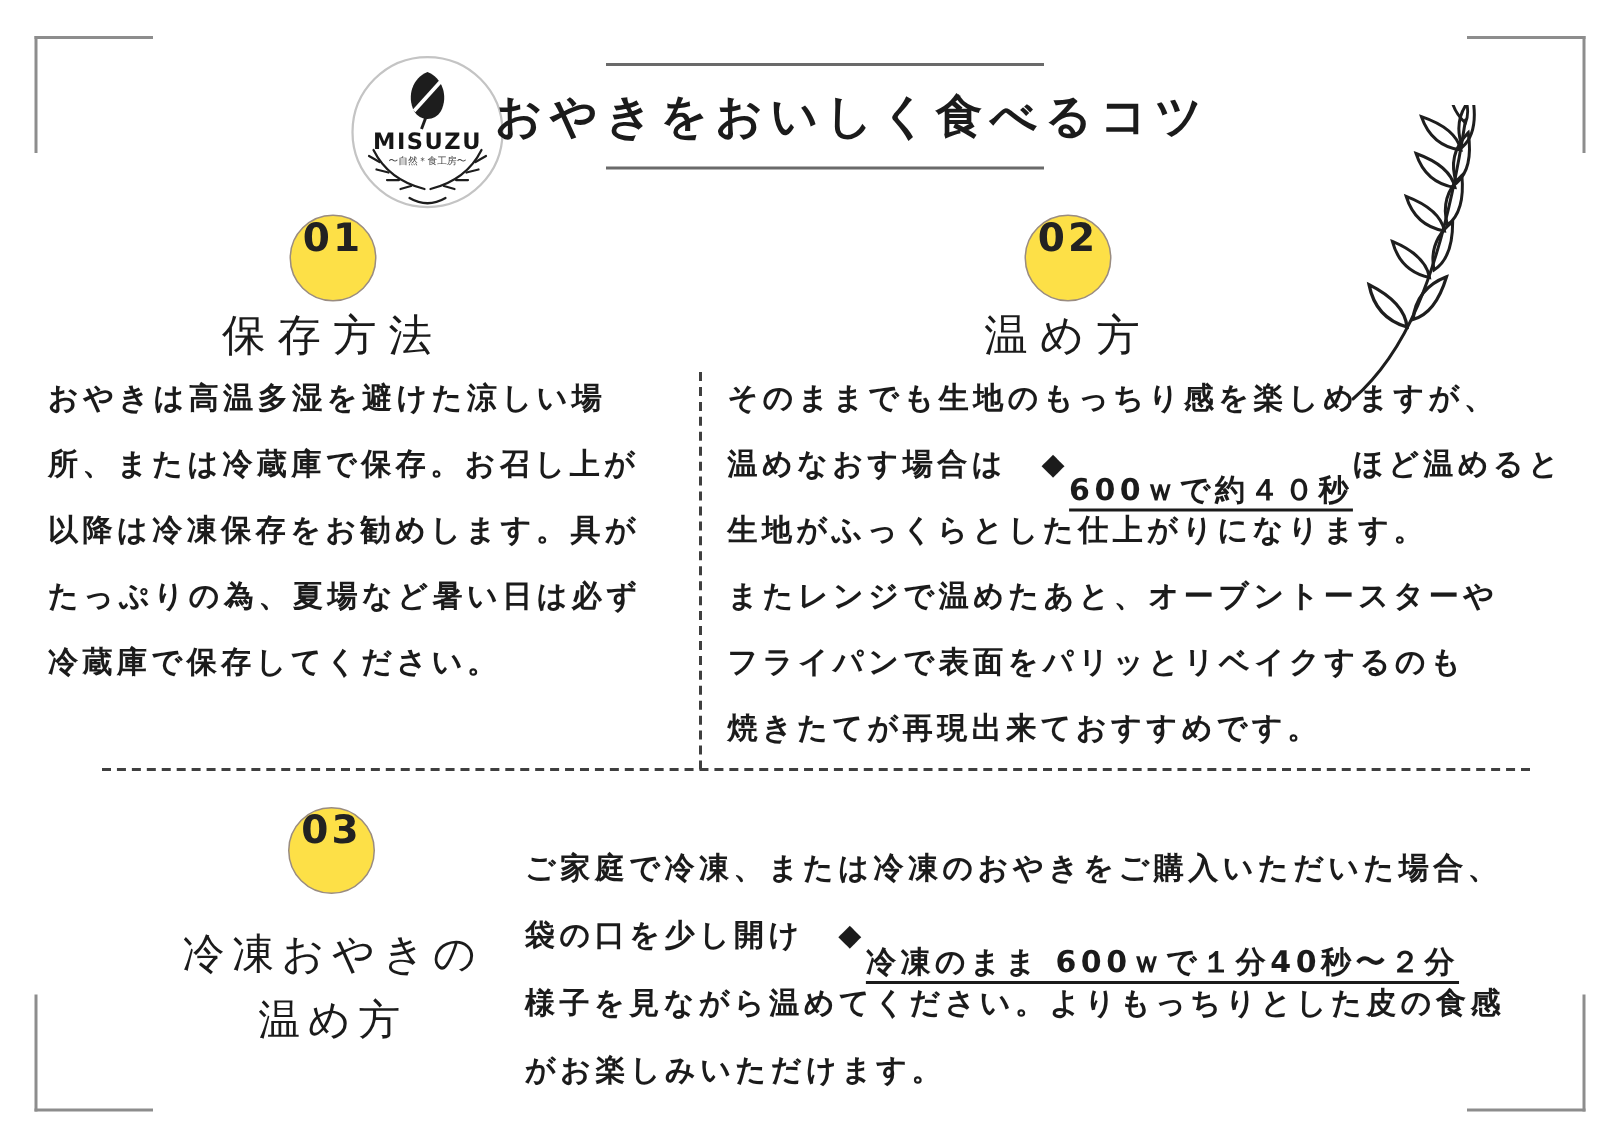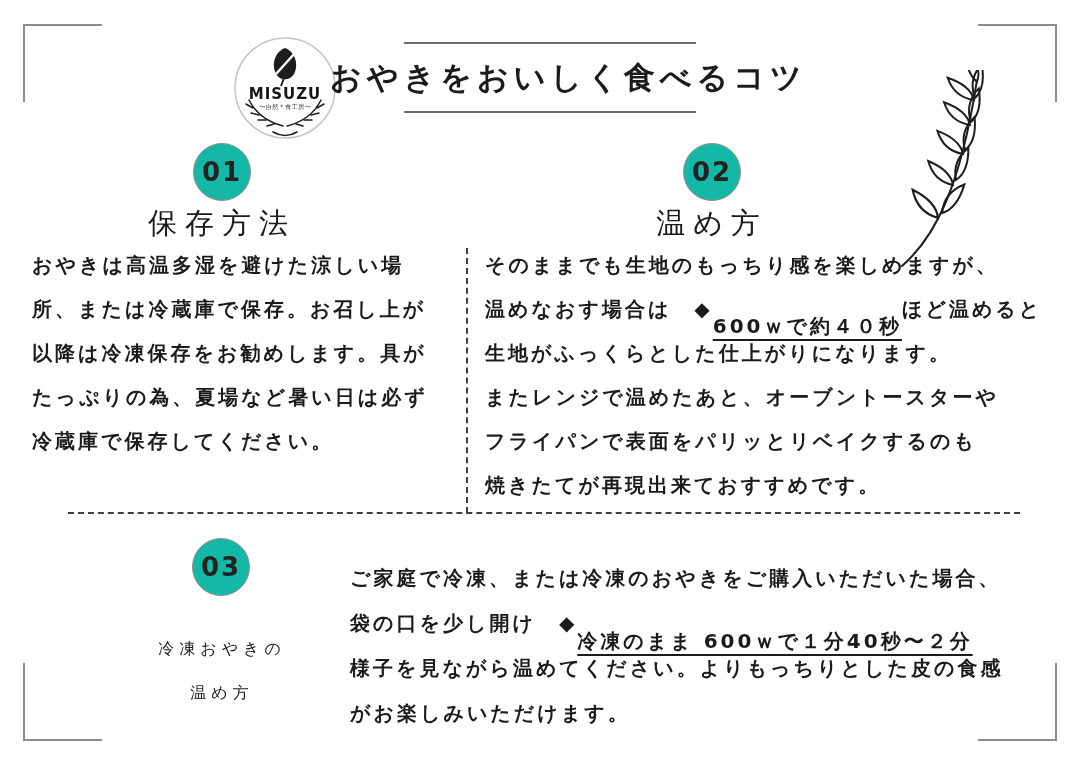--- a/index.html
+++ b/index.html
@@ -20,31 +20,31 @@
   .bracket.br{left:978px;top:663px;border-right:2px solid var(--bracket);border-bottom:2px solid var(--bracket);}
   
   .logo{position:absolute;left:233px;top:36px;width:104px;height:104px;}
   .title-block{position:absolute;left:330px;top:42px;width:440px;text-align:center;}
   .title-rule{width:292px;height:2px;background:var(--title-rule);margin:0 auto;}
   .page-title{font-size:31px;font-weight:700;letter-spacing:5px;padding:13px 0 12px 0;color:var(--text);white-space:nowrap;}
   .branch{position:absolute;left:898px;top:70px;}
   
   .num-circle{
     position:absolute;width:58px;height:58px;border:1.8px solid var(--circle-border);
-    border-radius:50%;display:flex;align-items:center;justify-content:center;
-    font-size:26px;font-weight:600;letter-spacing:2px;color:#222;background:#14b8a6;
+    border-radius:50%;display:flex;justify-content:center;
+    font-size:26px;font-weight:600;letter-spacing:2px;color:#222;background:#fde047;
   }
   .c01{left:193px;top:143px;}
   .c02{left:683px;top:143px;}
   .c03{left:192px;top:538px;}
   
   .section-title{position:absolute;text-align:center;font-weight:400;color:var(--text);}
   .t01{left:30px;top:204px;width:384px;font-size:29px;letter-spacing:8px;}
   .t02{left:562px;top:204px;width:300px;font-size:29px;letter-spacing:8px;}
-  .t03{left:60px;top:627px;width:324px;font-size:16px;letter-spacing:5px;line-height:44px;white-space:pre-line;}
+  .t03{left:60px;top:614px;width:324px;font-size:28px;letter-spacing:5px;line-height:44px;white-space:pre-line;}
   
   .body-text{position:absolute;font-size:20px;font-weight:600;letter-spacing:3px;color:var(--text);}
   .b01{left:32px;top:243px;width:435px;}
   .b02{left:485px;top:243px;width:575px;}
   .b03{left:350px;top:556px;width:700px;}
   .b01 .text-line,.b02 .text-line{height:44px;display:flex;align-items:center;white-space:nowrap;}
   .b03 .text-line{height:45px;display:flex;align-items:center;white-space:nowrap;}
   .underline{text-decoration:underline;text-decoration-thickness:2px;text-underline-offset:6px;margin-top:35px;}
   
   .divider-v{position:absolute;left:466px;top:248px;height:265px;width:0;border-left:2px dashed var(--divider);}

